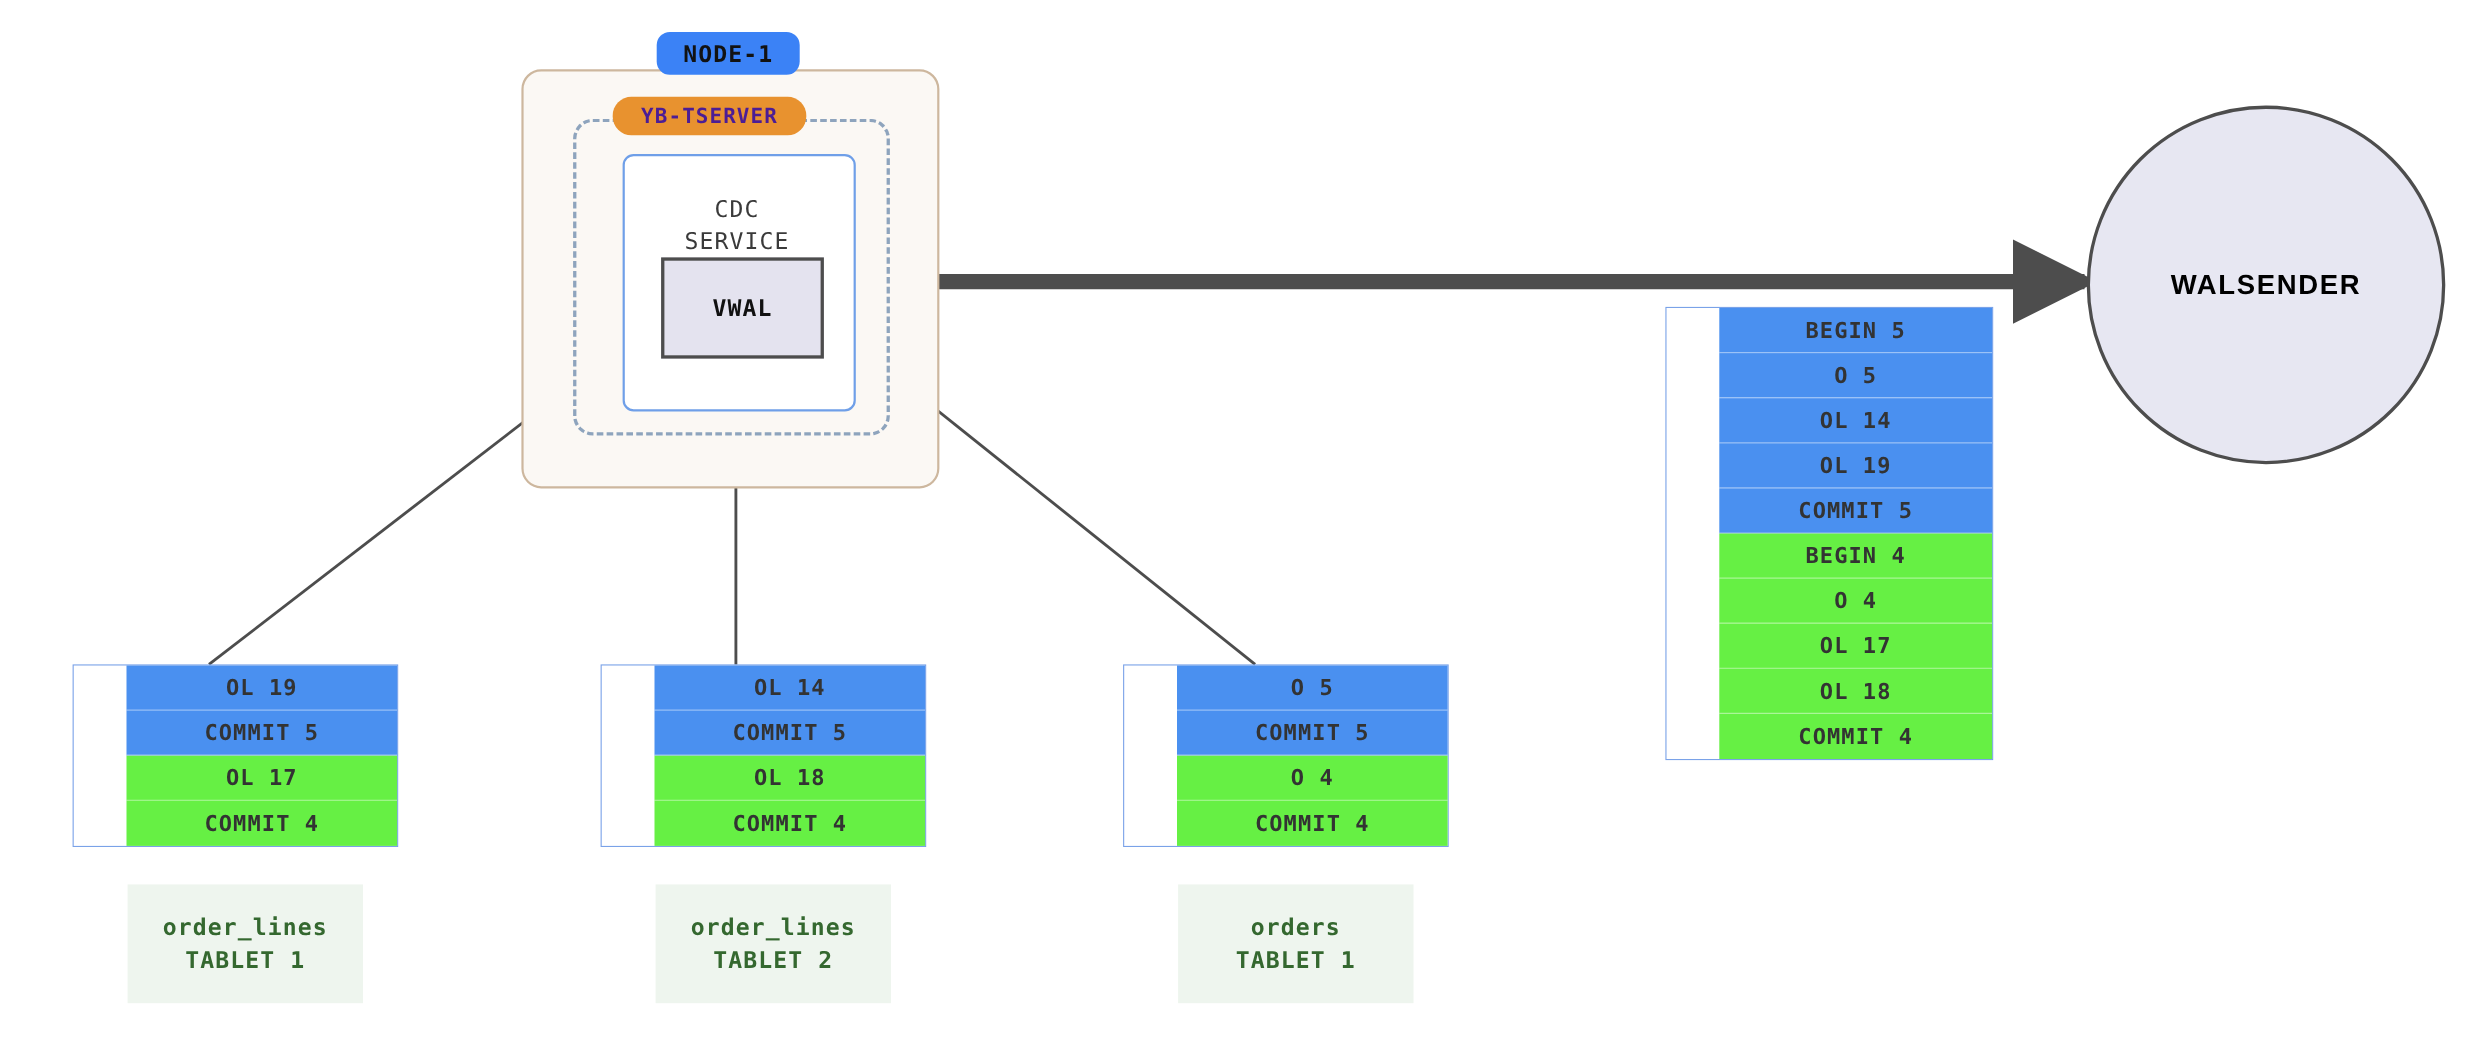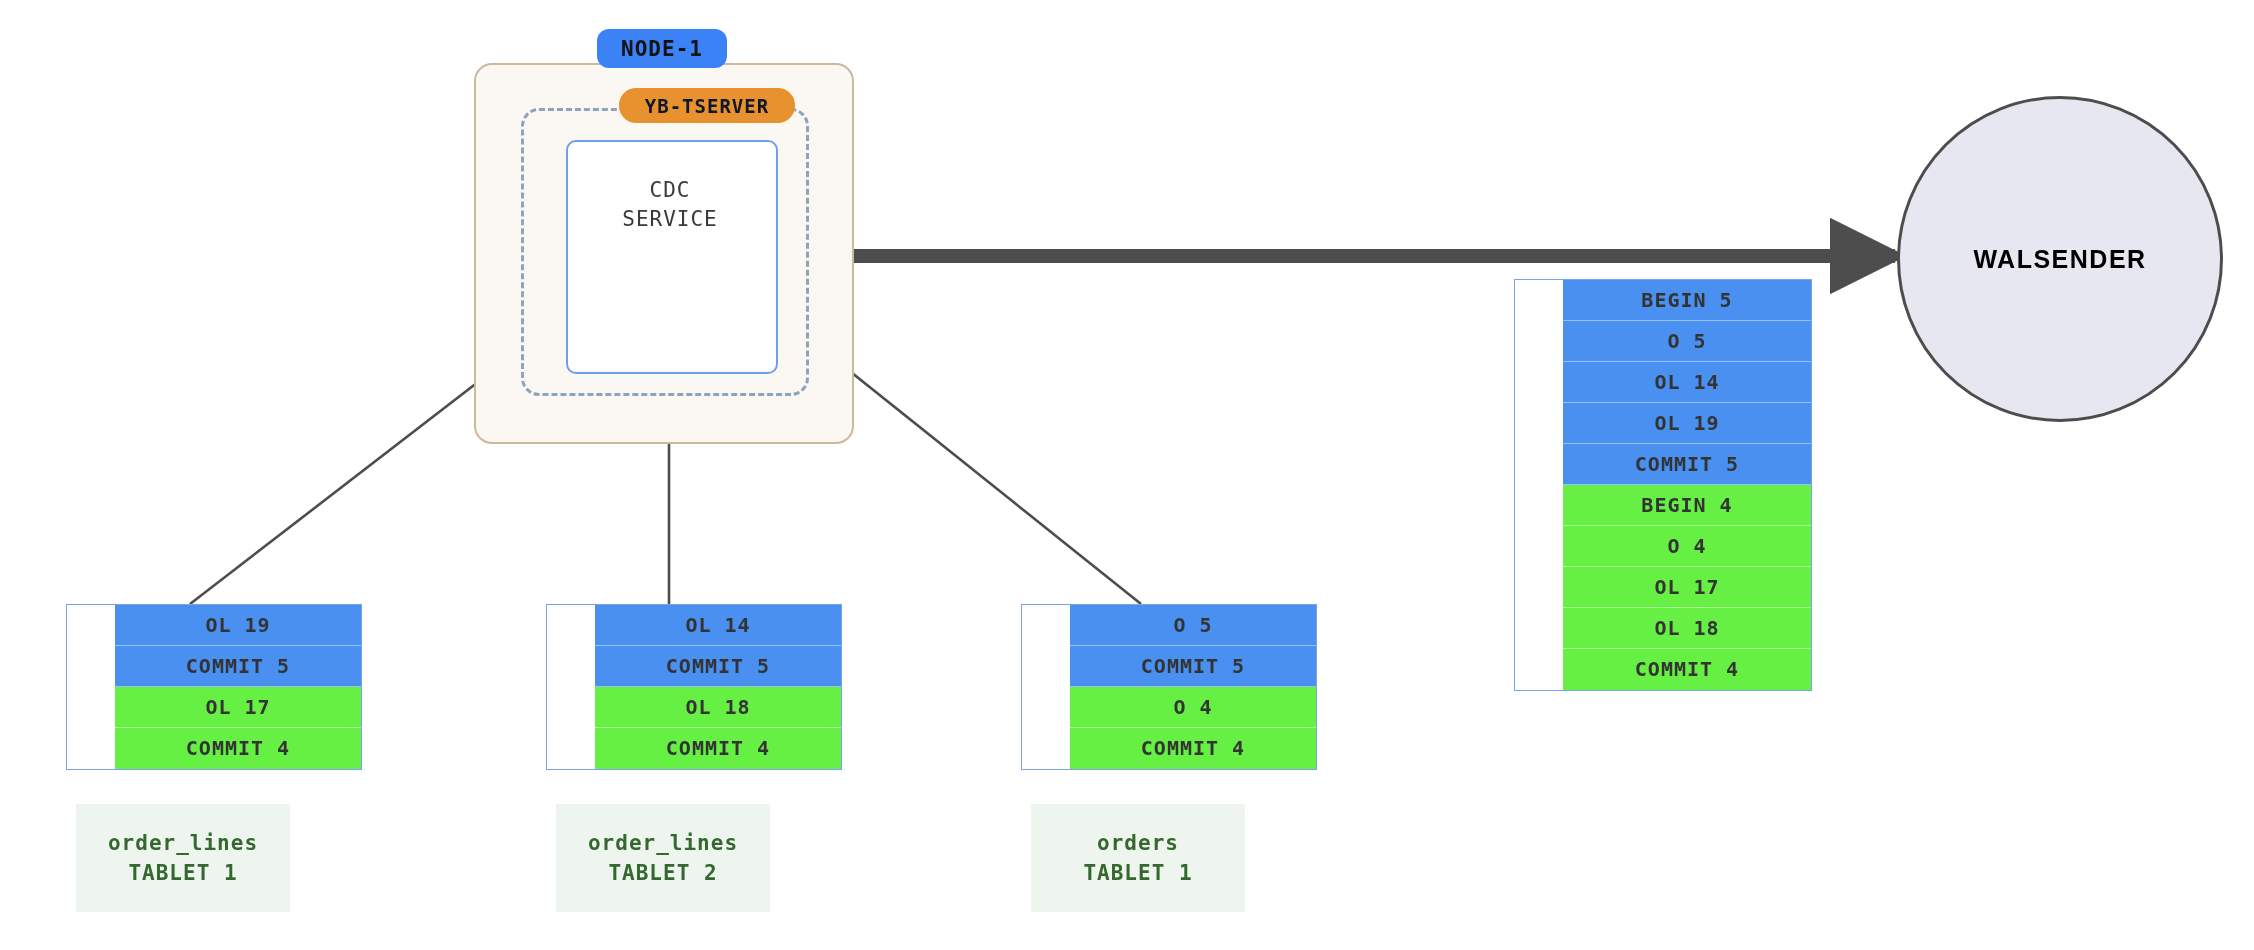--- a/index.html
+++ b/index.html
@@ -9,23 +9,23 @@
 
   
   .node-box{position:absolute;left:474px;top:63px;width:376px;height:377px;
             background:#fbf8f4;border:2px solid #cdb79e;border-radius:18px;}
   .node-pill{position:absolute;left:597px;top:29px;width:130px;height:39px;
              background:#3b82f6;border-radius:12px;display:flex;align-items:center;
              justify-content:center;font-size:21px;font-weight:bold;color:#121212;
              letter-spacing:1px;}
   .tserver-dash{position:absolute;left:521px;top:108px;width:282px;height:282px;
             border:3px dashed #8ea4bd;border-radius:18px;background:transparent;}
-  .tserver-pill{position:absolute;left:619px;top:88px;width:176px;height:35px;
+  .tserver-pill{position:absolute;left:557px;top:88px;width:176px;height:35px;
              background:#e8922f;border-radius:17px;display:flex;align-items:center;
-             justify-content:center;font-size:19px;font-weight:bold;color:#0f172a;
+             justify-content:center;font-size:19px;font-weight:bold;color:#4c1d95;
              letter-spacing:1px;}
   .cdc-box{position:absolute;left:566px;top:140px;width:208px;height:230px;
            border:2px solid #6f9fe8;border-radius:10px;background:#ffffff;}
   .cdc-label{position:absolute;left:566px;top:152px;width:208px;text-align:center;
              font-size:21px;line-height:29px;color:#3a3a3a;letter-spacing:1px;margin-top:24px;}
   .vwal-box{position:absolute;left:601px;top:234px;width:142px;height:86px;
             background:#e4e3ef;border:3px solid #4d4d4d;display:flex;
             align-items:center;justify-content:center;font-size:21px;
             font-weight:bold;color:#111;letter-spacing:1px;}
 
@@ -41,21 +41,21 @@
   .rec{height:41px;line-height:41px;text-align:center;font-size:20px;
        font-weight:bold;color:#333333;letter-spacing:1px;
        border-bottom:1px solid rgba(255,255,255,.45);box-sizing:border-box;}
   .rec:last-child{border-bottom:none;}
   .rec.blue{background:#4a90f0;}
   .rec.green{background:#66f044;}
 
   
   .tcap{position:absolute;background:#eef5ee;display:flex;flex-direction:column;
         align-items:center;justify-content:center;font-size:21px;line-height:30px;
-        font-weight:bold;color:#34682f;letter-spacing:1px;}
+        font-weight:bold;color:#34682f;letter-spacing:1px;margin-left:40px;}
 
   svg.edges{position:absolute;left:0;top:0;width:2254px;height:950px;
             pointer-events:none;overflow:visible;}
 </style>
 </head>
 <body>
 
 <div id="stage">
 
   <svg class="edges">
@@ -73,20 +73,21 @@
     <line x1="836" y1="256" x2="1895" y2="256" stroke="#4d4d4d" stroke-width="14" marker-end="url(#ah-thick)"></line>
   </svg>
 
   <div class="node-box"></div>
   <div class="tserver-dash"></div>
   <div class="cdc-box"></div>
   <div class="cdc-label">
     <div>CDC</div>
     <div>SERVICE</div>
   </div>
+  <div class="vwal-box">VWAL</div>
   <div class="tserver-pill">YB-TSERVER</div>
   <div class="node-pill">NODE-1</div>
 
   <div class="walsender">WALSENDER</div>
 
   <div id="tablet-area">
       <div class="stack" style="left: 66px; top: 604px; width: 246px;">
         <div class="rec blue">OL 19</div>
         <div class="rec blue">COMMIT 5</div>
         <div class="rec green">OL 17</div>

